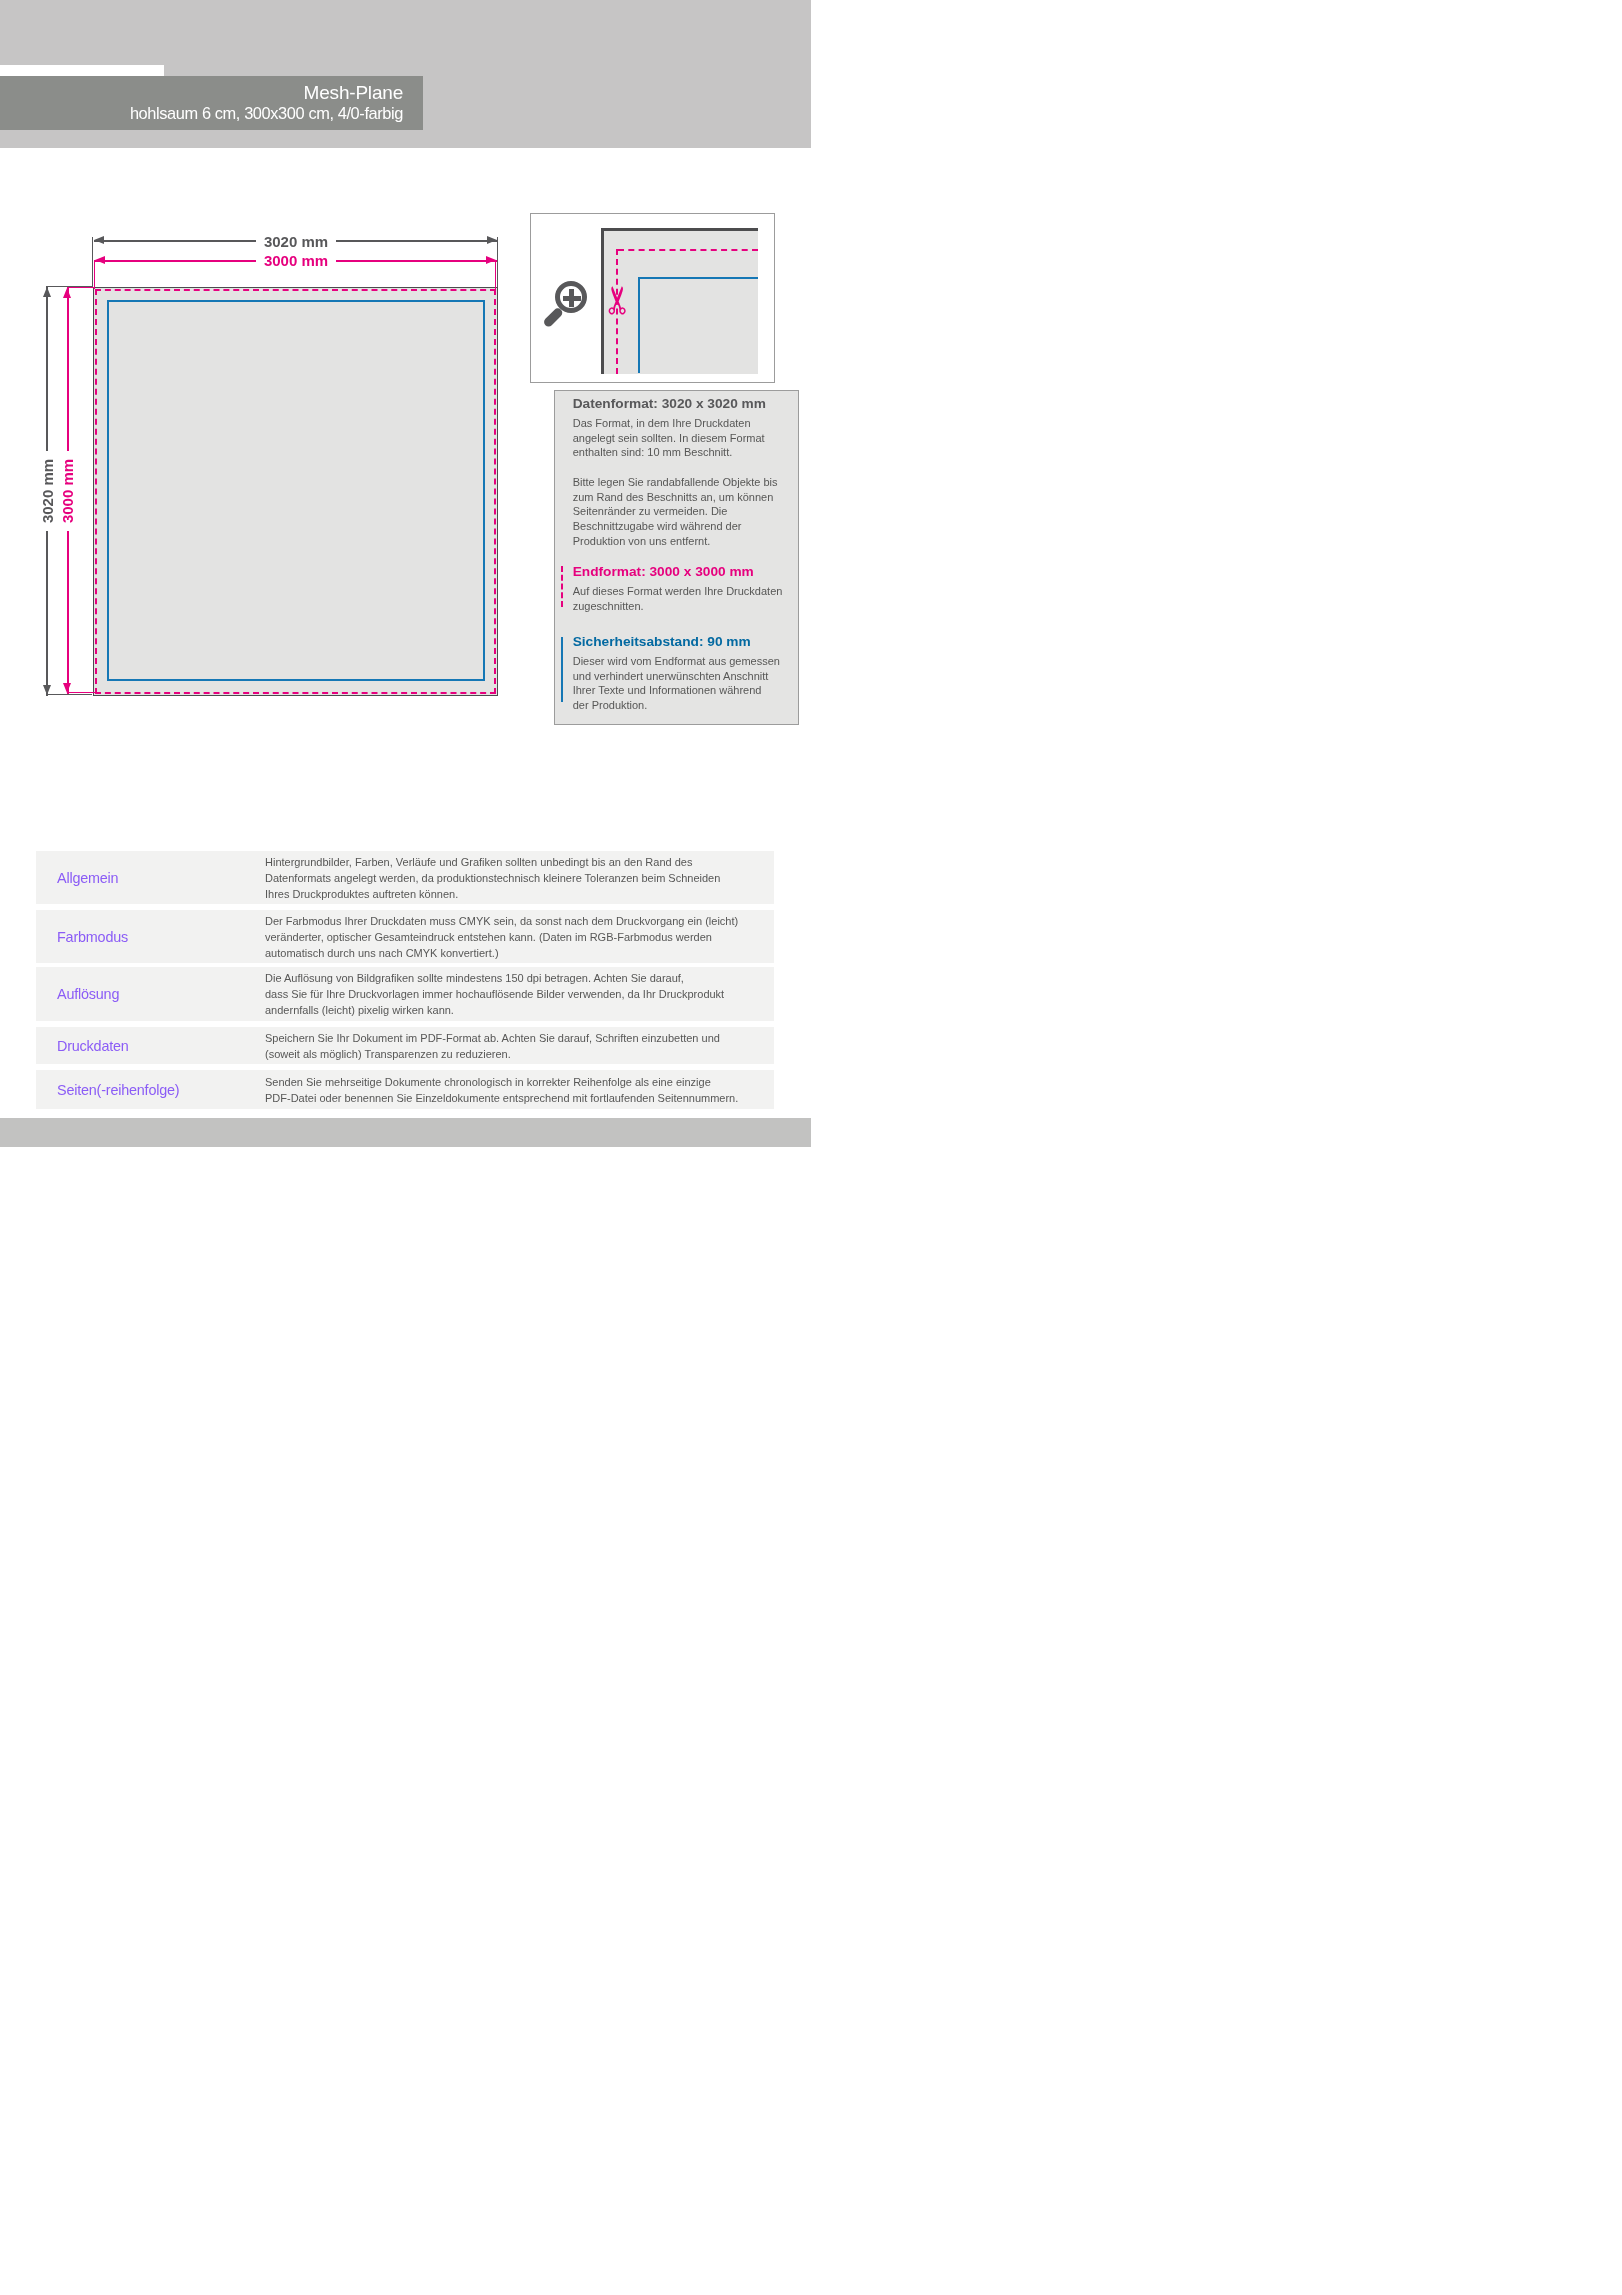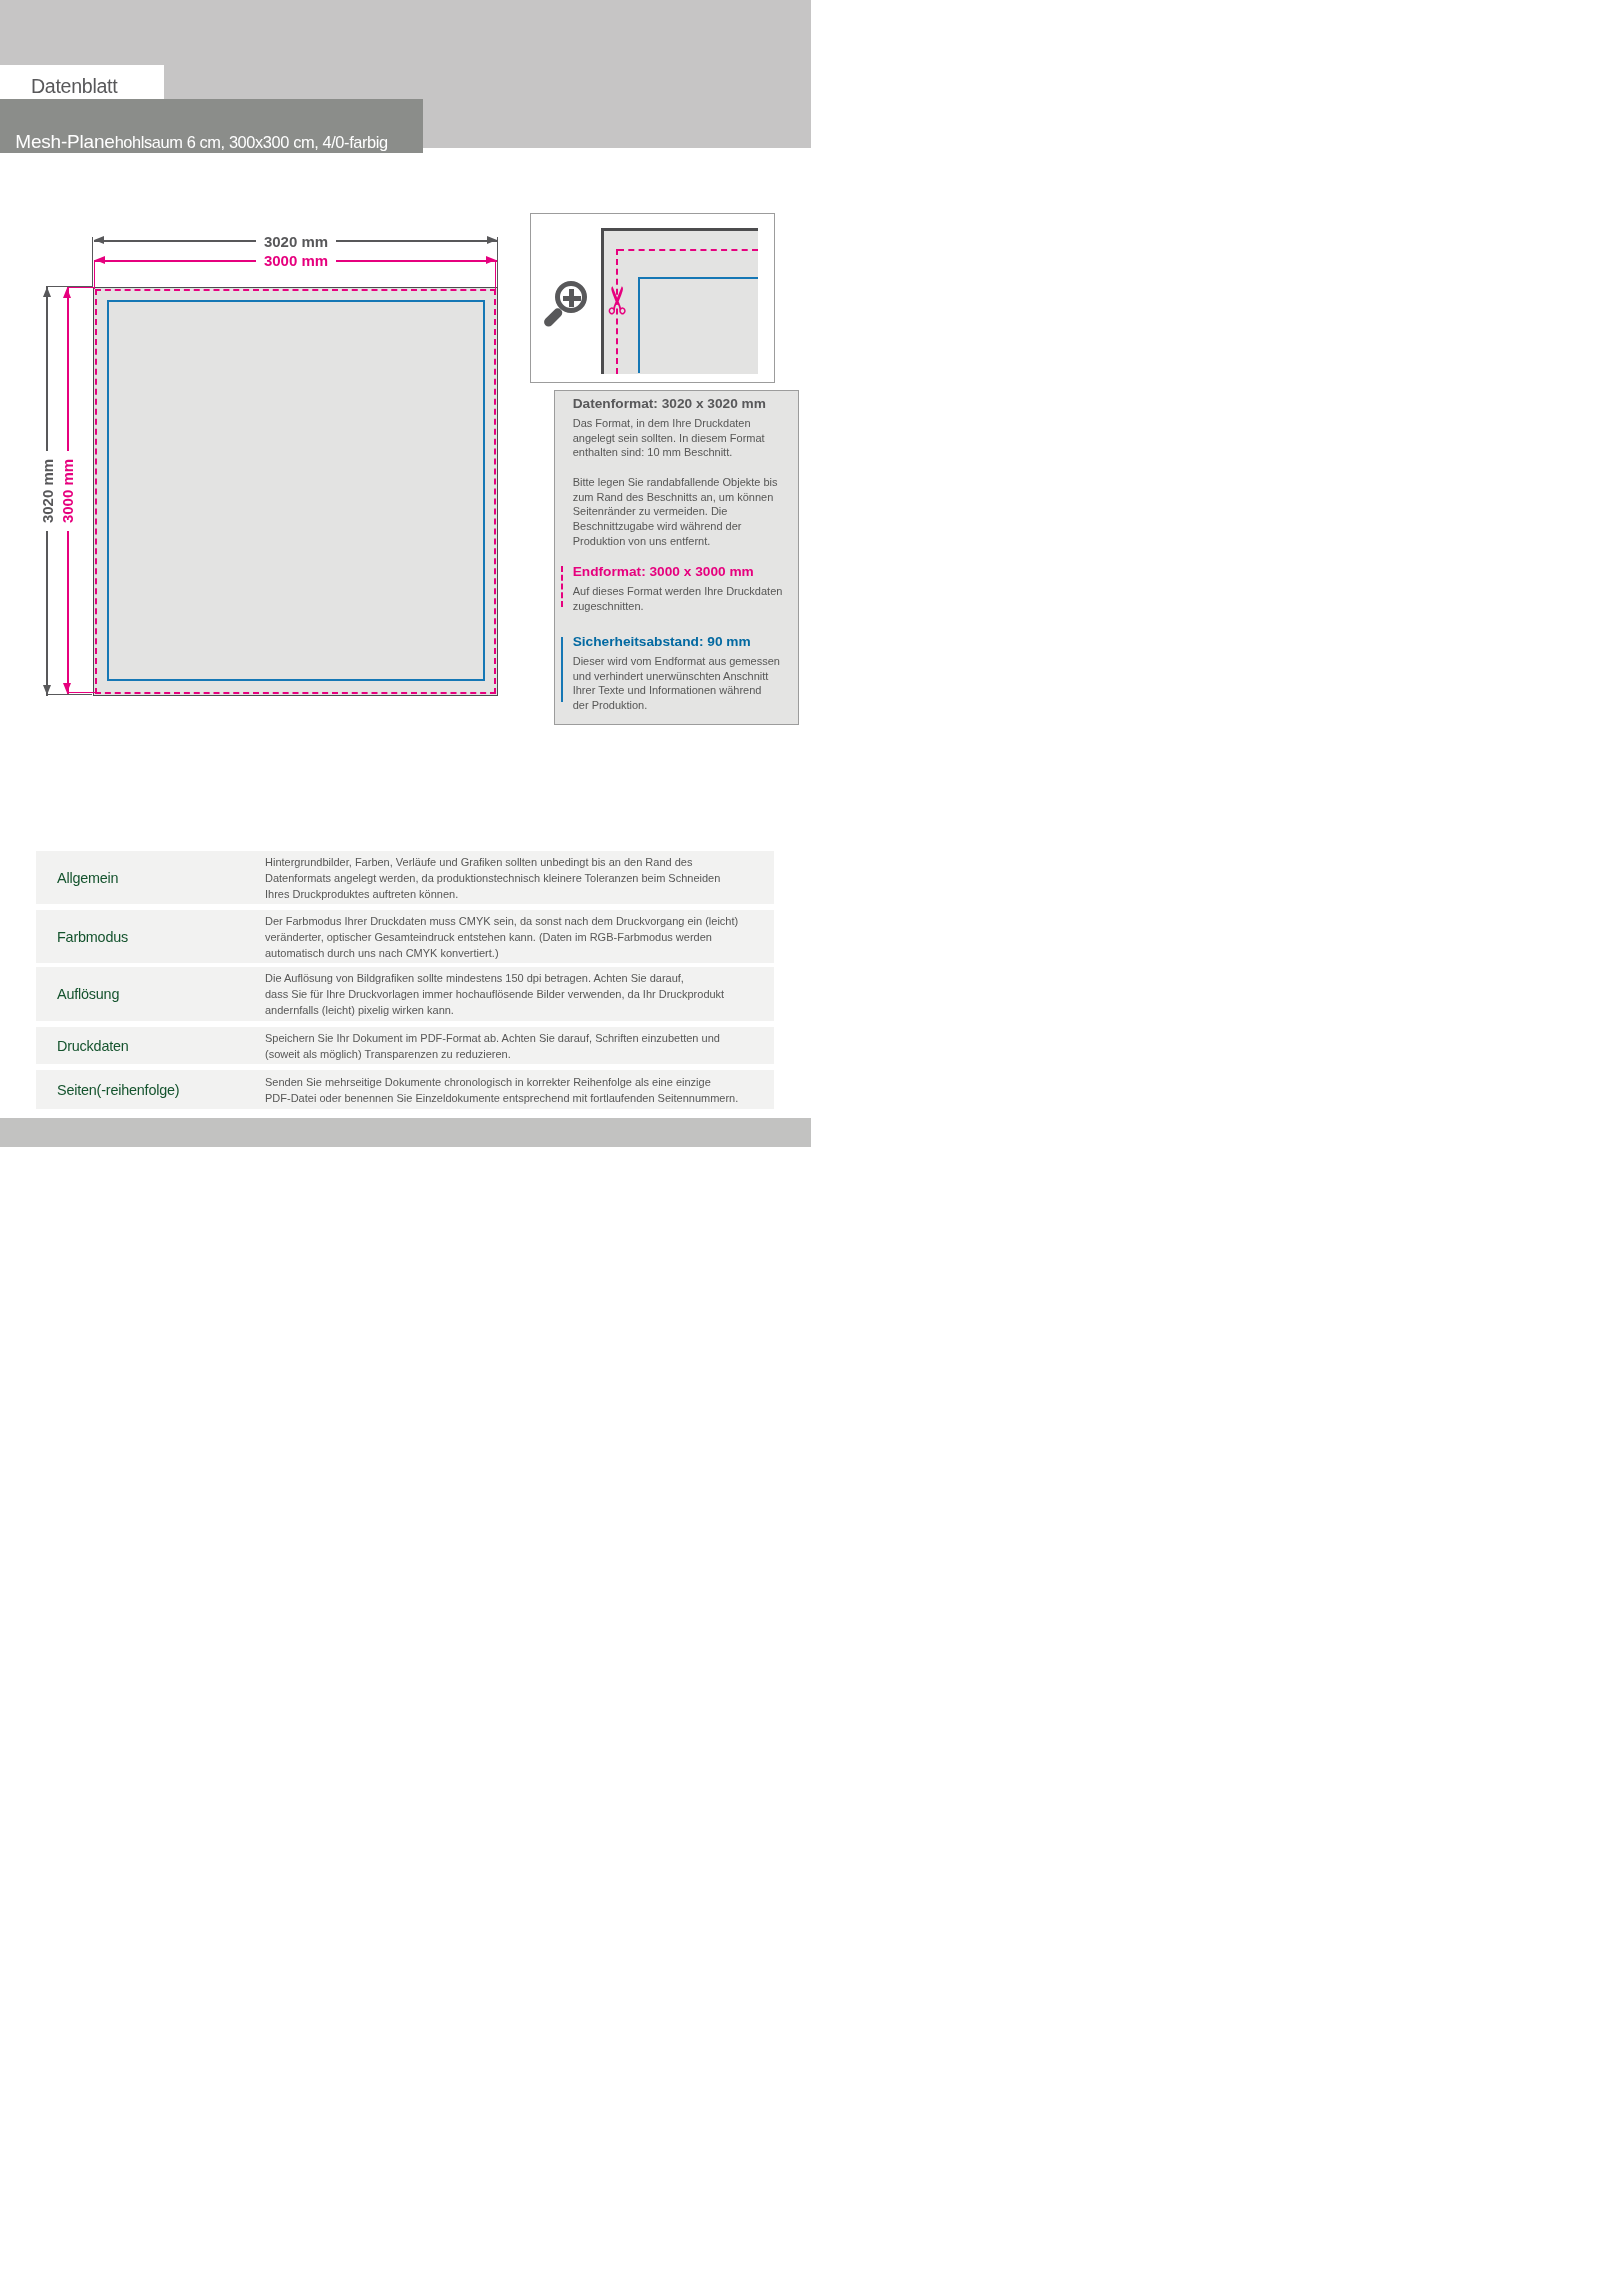--- a/index.html
+++ b/index.html
@@ -7,22 +7,22 @@
   #page{position:relative;width:811px;height:1148px;background:#ffffff;overflow:hidden;}
   .abs{position:absolute;}
   .pre{white-space:pre-line;}
   b{font-weight:400;}
 
   
   .top-band{left:0;top:0;width:811px;height:148px;background:#c6c5c5;}
   .db-box{left:0;top:65px;width:164px;height:43px;background:#ffffff;
           display:flex;align-items:center;}
   .db-box span{padding-left:31px;font-size:19.6px;color:#58585a;letter-spacing:-0.3px;}
-  .prod-banner{left:0;top:99px;width:423px;height:54px;background:#8b8d8a;color:#fff;
-          display:flex;justify-content:center;align-items:flex-end;
+  .prod-banner{left:0;top:76px;width:423px;height:54px;background:#8b8d8a;color:#fff;
+          display:flex;flex-direction:column;justify-content:center;align-items:flex-end;
           padding-right:20px;box-sizing:border-box;}
   .prod-banner .l1{font-size:19px;line-height:22px;letter-spacing:-0.2px;}
   .prod-banner .l2{font-size:16.4px;line-height:19.6px;letter-spacing:-0.4px;}
 
   
   .sq{left:93px;top:287px;width:405px;height:409px;background:#e3e3e2;
       border:1.3px solid #4c4c4e;box-sizing:border-box;}
   .dashed-rect{left:95px;top:289px;width:401px;height:405px;border:2px dashed #e6007e;
       box-sizing:border-box;}
   .blue-rect{left:107px;top:300px;width:378px;height:381px;border:2px solid #1577b5;
@@ -70,21 +70,21 @@
   .info-box .h{position:absolute;left:17.7px;font-size:13.7px;font-weight:700;white-space:nowrap;}
   .info-box .p{position:absolute;left:17.7px;font-size:11px;line-height:14.7px;color:#575756;width:216px;}
   .acc-mag{position:absolute;left:5.9px;top:175px;height:41px;width:0;border-left:2.6px dashed #e6007e;}
   .acc-blue{position:absolute;left:5.9px;top:246px;height:65px;width:2.6px;background:#1577b5;}
 
   
   .tips-banner{left:36px;top:805px;width:738px;height:37px;background:#8b8d8a;color:#fff;
       display:flex;align-items:center;font-size:15px;letter-spacing:-0.2px;}
   .tips-banner span{padding-left:21.6px;}
   .tip-row{left:36px;width:738px;background:#f2f2f1;display:flex;align-items:center;box-sizing:border-box;}
-  .tip-title{width:208px;padding-left:21px;font-size:14.4px;color:#14532d;flex-shrink:0;letter-spacing:-0.2px;}
+  .tip-title{width:208px;padding-left:21px;font-size:14.4px;color:#8b5cf6;flex-shrink:0;letter-spacing:-0.2px;}
   .tip-text{flex:1;font-size:11px;line-height:16px;color:#575756;padding-right:13px;}
   .r1{top:851px;height:53px;}
   .r2{top:910px;height:53px;}
   .r3{top:967px;height:54px;}
   .r4{top:1027px;height:37px;}
   .r5{top:1070px;height:39px;}
 
   .footer{left:0;top:1118px;width:811px;height:29.4px;background:#c2c2c1;}
 </style>
 </head>

